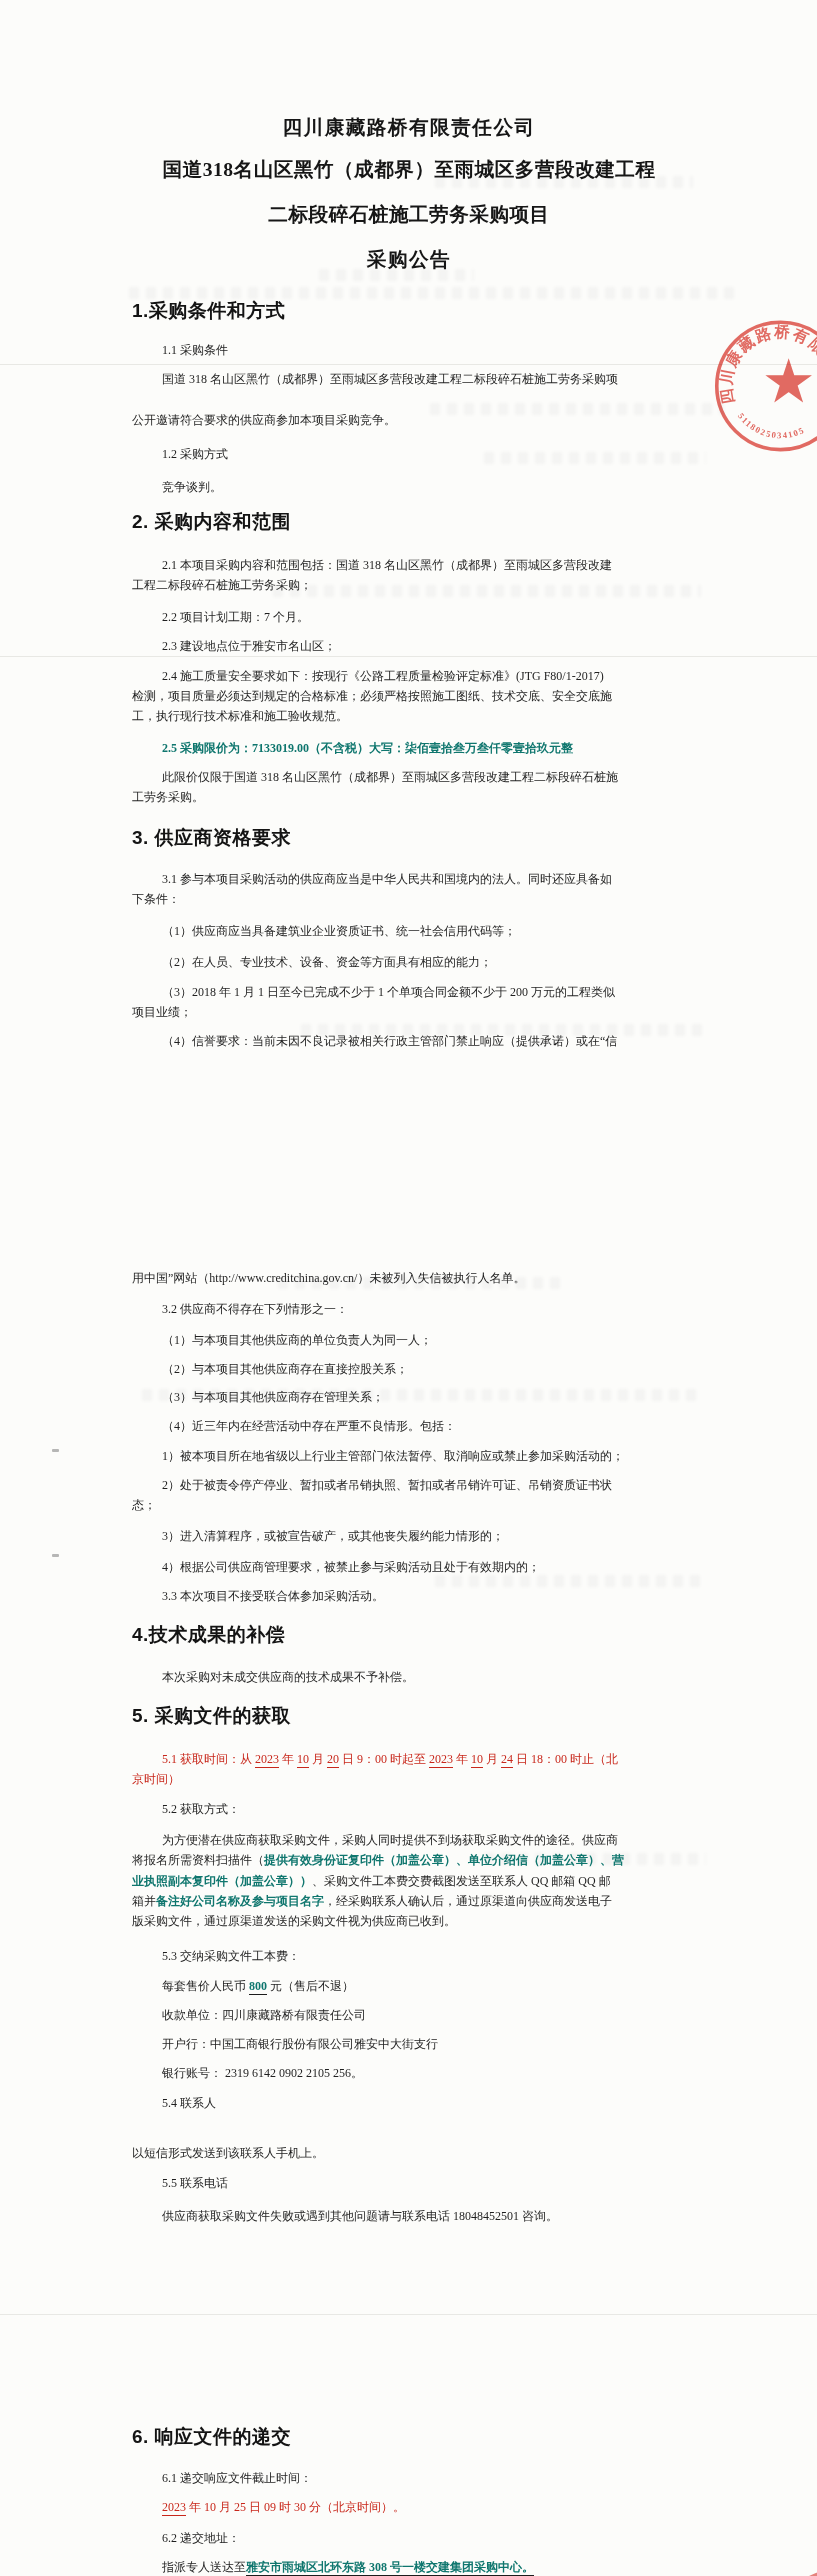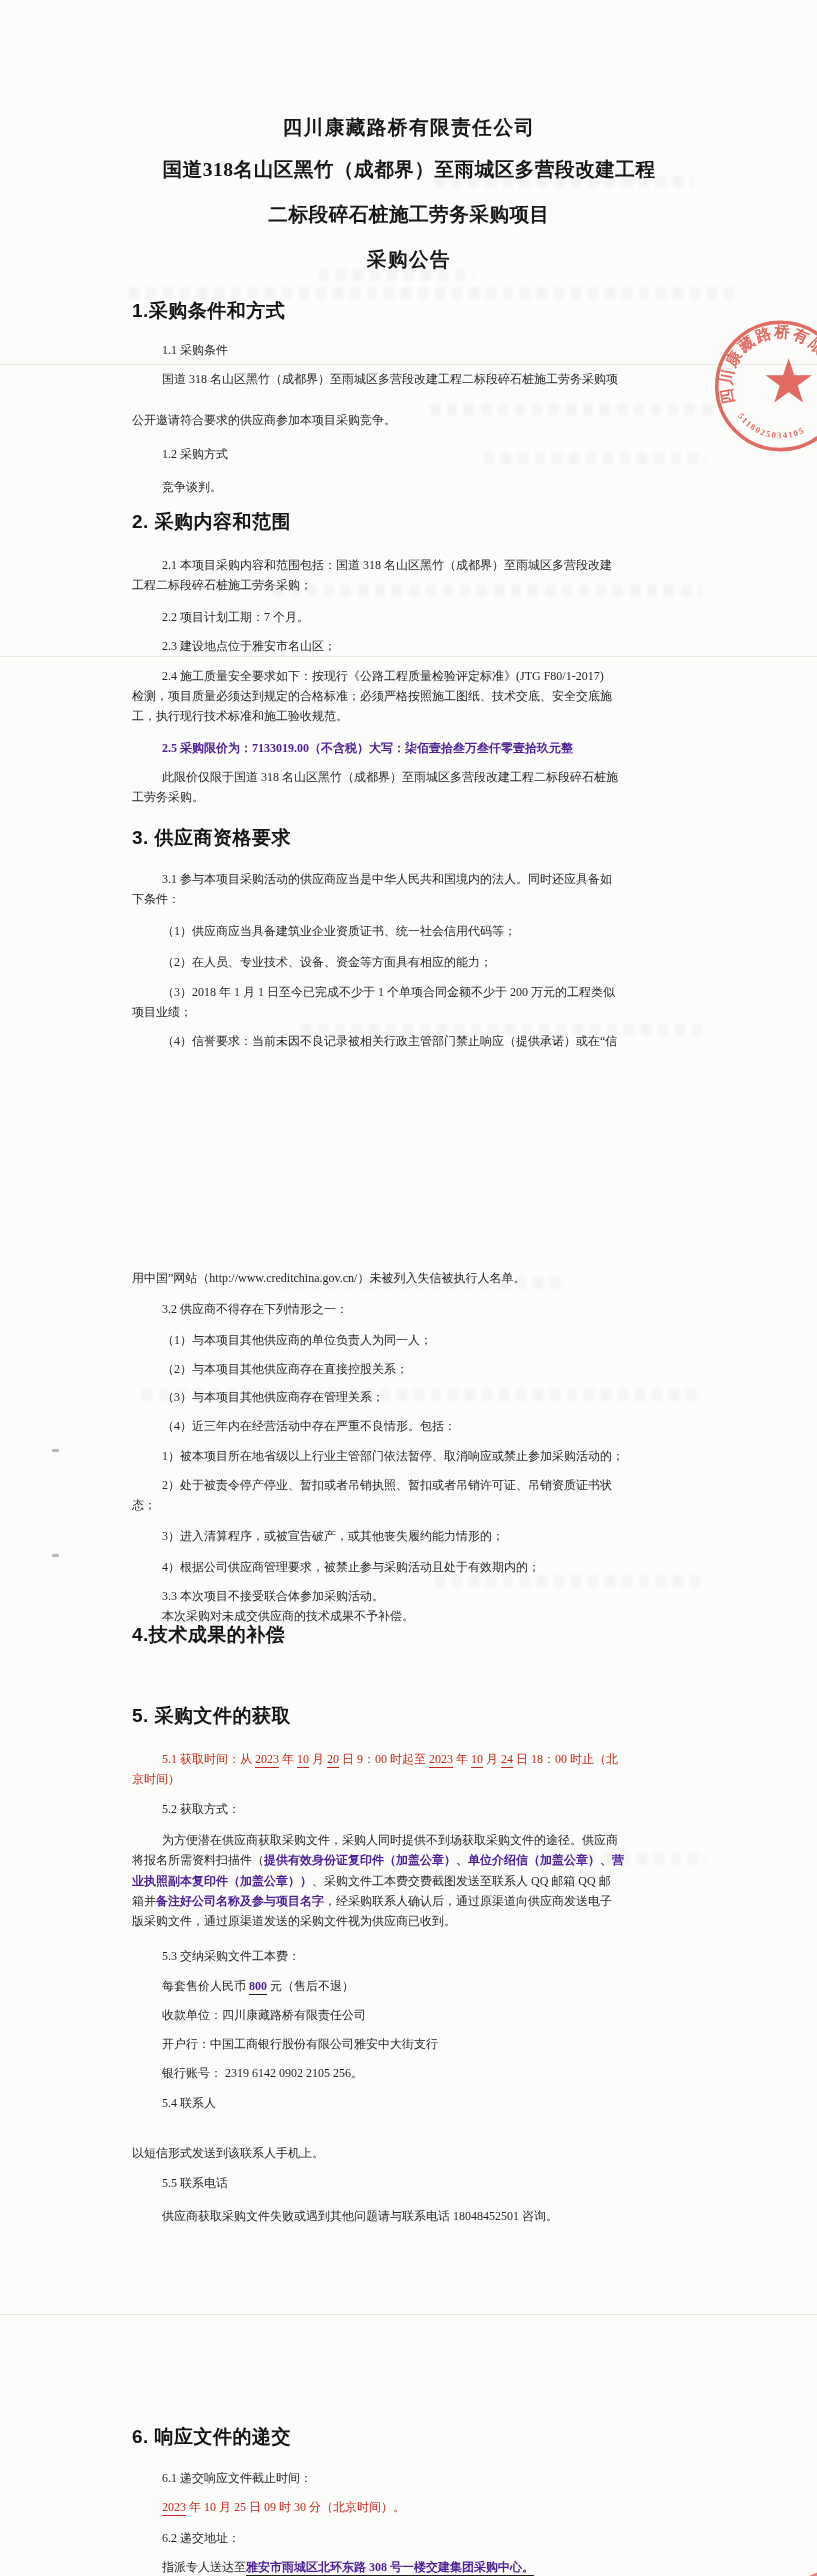--- a/index.html
+++ b/index.html
@@ -22,21 +22,21 @@
     position:absolute;left:0;width:818px;text-align:center;
     font-weight:700;color:#161616;white-space:nowrap;
   }
   .t1{font-size:19.6px;letter-spacing:1.5px;}
   .t2{font-size:19.6px;letter-spacing:0.5px;}
   .hd{
     position:absolute;left:132px;
     font-family:"Liberation Sans","DejaVu Sans",sans-serif;
     font-weight:700;font-size:19px;letter-spacing:0.5px;color:#141414;white-space:nowrap;
   }
-  .bd{font-weight:700;color:#4c1d95;}
+  .bd{font-weight:700;color:#0f766e;}
   .red{color:#c8271b;}
   .u{border-bottom:1px solid #1c1c1c;padding-bottom:0.5px;}
   .ru{border-bottom:1.5px solid #c8271b;padding-bottom:0.5px;}
   .scanline{position:absolute;left:0;width:818px;height:1px;background:#e8e8e4;}
   .smudge{position:absolute;width:7.2px;height:2.6px;background:#6f6f6f;opacity:.5;border-radius:1px;}
   .ghost{
     position:absolute;height:12.4px;
     background:repeating-linear-gradient(90deg, rgba(110,110,118,.38) 0 10.3px, rgba(110,110,118,0) 10.3px 17px);
     opacity:.15;filter:blur(1.5px);
   }
@@ -107,21 +107,21 @@
   <div class="ln in" style="top:1389px">（3）与本项目其他供应商存在管理关系；</div>
   <div class="ln in" style="top:1418px">（4）近三年内在经营活动中存在严重不良情形。包括：</div>
   <div class="ln in" style="top:1448px">1）被本项目所在地省级以上行业主管部门依法暂停、取消响应或禁止参加采购活动的；</div>
   <div class="ln in" style="top:1477px">2）处于被责令停产停业、暂扣或者吊销执照、暂扣或者吊销许可证、吊销资质证书状</div>
   <div class="ln" style="top:1497px">态；</div>
   <div class="ln in" style="top:1528px">3）进入清算程序，或被宣告破产，或其他丧失履约能力情形的；</div>
   <div class="ln in" style="top:1559px">4）根据公司供应商管理要求，被禁止参与采购活动且处于有效期内的；</div>
   <div class="ln in" style="top:1588px">3.3 本次项目不接受联合体参加采购活动。</div>
 
   <div class="hd" style="top:1622px">4.技术成果的补偿</div>
-  <div class="ln in" style="top:1608px">本次采购对未成交供应商的技术成果不予补偿。</div>
+  <div class="ln in" style="top:1669px">本次采购对未成交供应商的技术成果不予补偿。</div>
 
   <div class="hd" style="top:1703px">5. 采购文件的获取</div>
   <div class="ln in red" style="top:1751px">
     <span>5.1 获取时间：从 </span><span class="ru">2023</span><span> 年 </span><span class="ru">10</span><span> 月 </span><span class="ru">20</span><span> 日 9：00 时起至 </span><span class="ru">2023</span><span> 年 </span><span class="ru">10</span><span> 月 </span><span class="ru">24</span><span> 日 18：00 时止（北</span>
   </div>
   <div class="ln red" style="top:1771px">京时间）</div>
   <div class="ln in" style="top:1801px">5.2 获取方式：</div>
   <div class="ln in" style="top:1832px">为方便潜在供应商获取采购文件，采购人同时提供不到场获取采购文件的途径。供应商</div>
   <div class="ln" style="top:1852px"><span>将报名所需资料扫描件（</span><span class="bd">提供有效身份证复印件（加盖公章）、单位介绍信（加盖公章）、营</span></div>
   <div class="ln" style="top:1873px"><span class="bd">业执照副本复印件（加盖公章））</span><span>、采购文件工本费交费截图发送至联系人 QQ 邮箱 QQ 邮</span></div>

